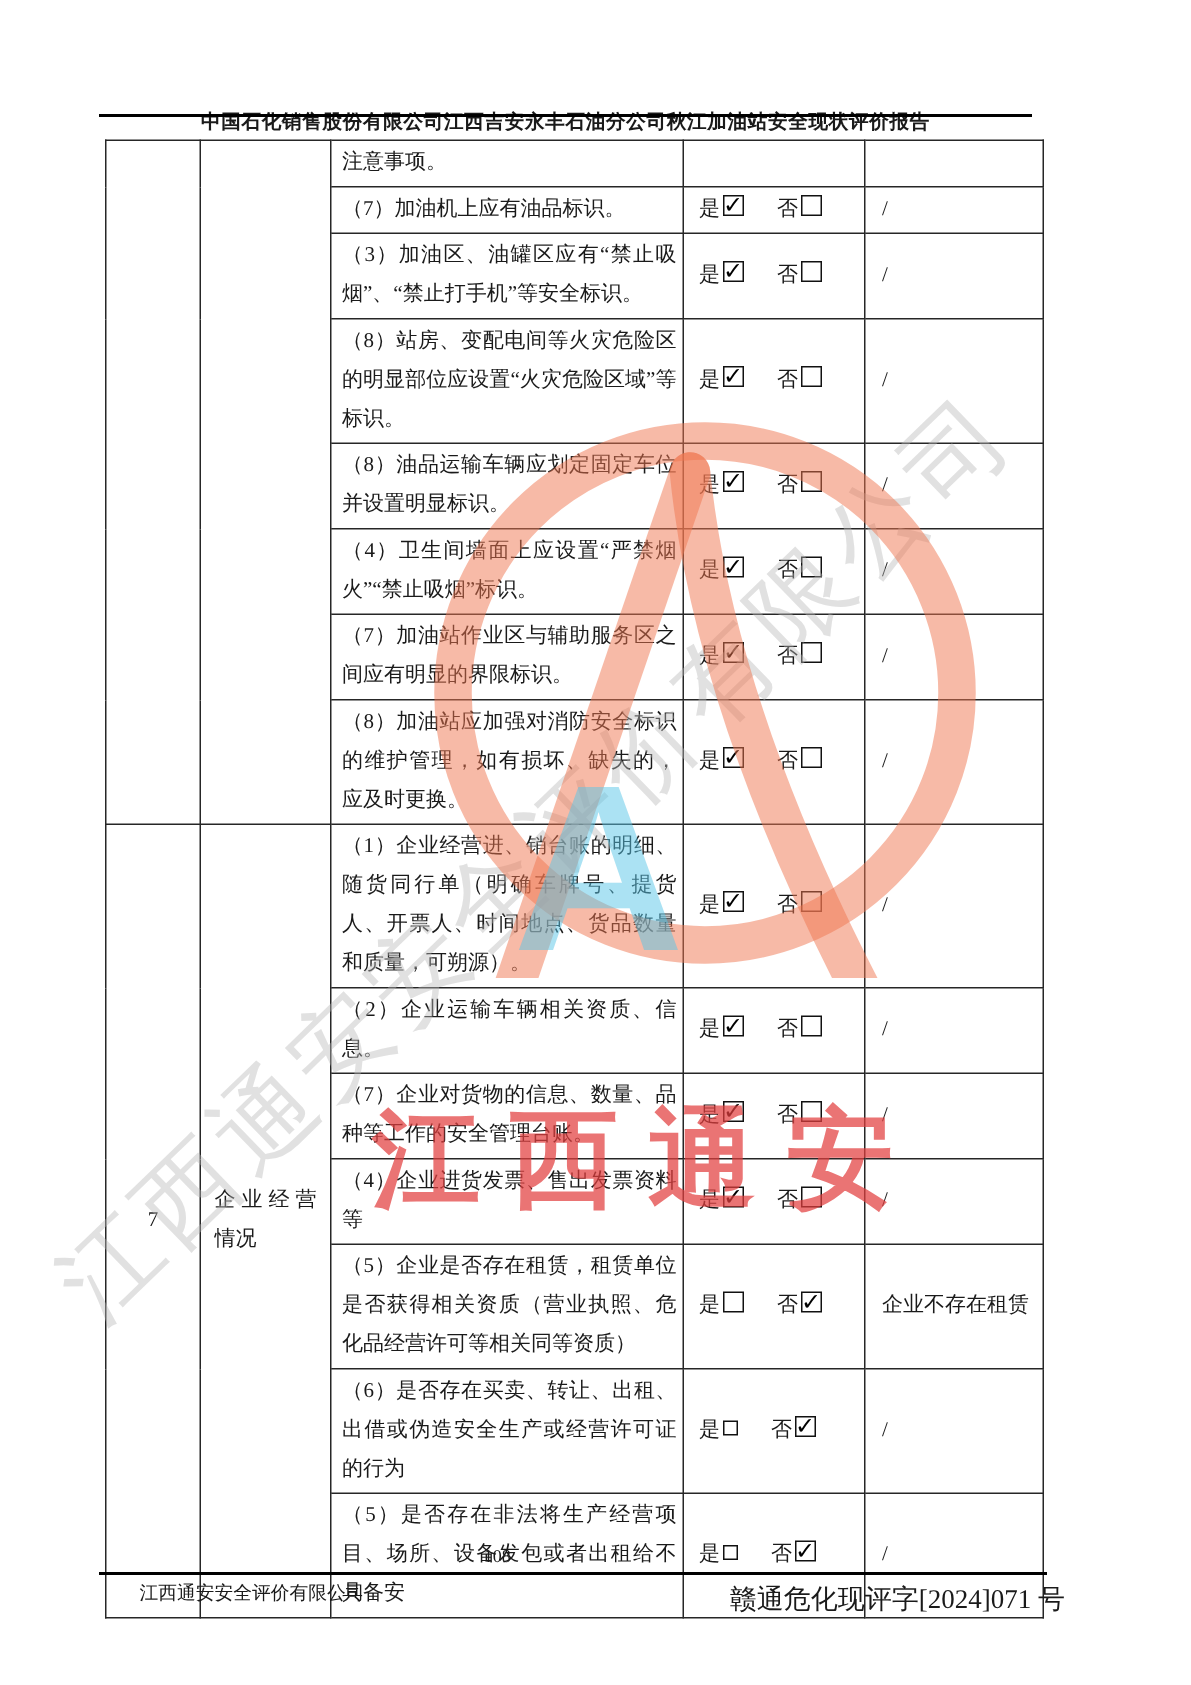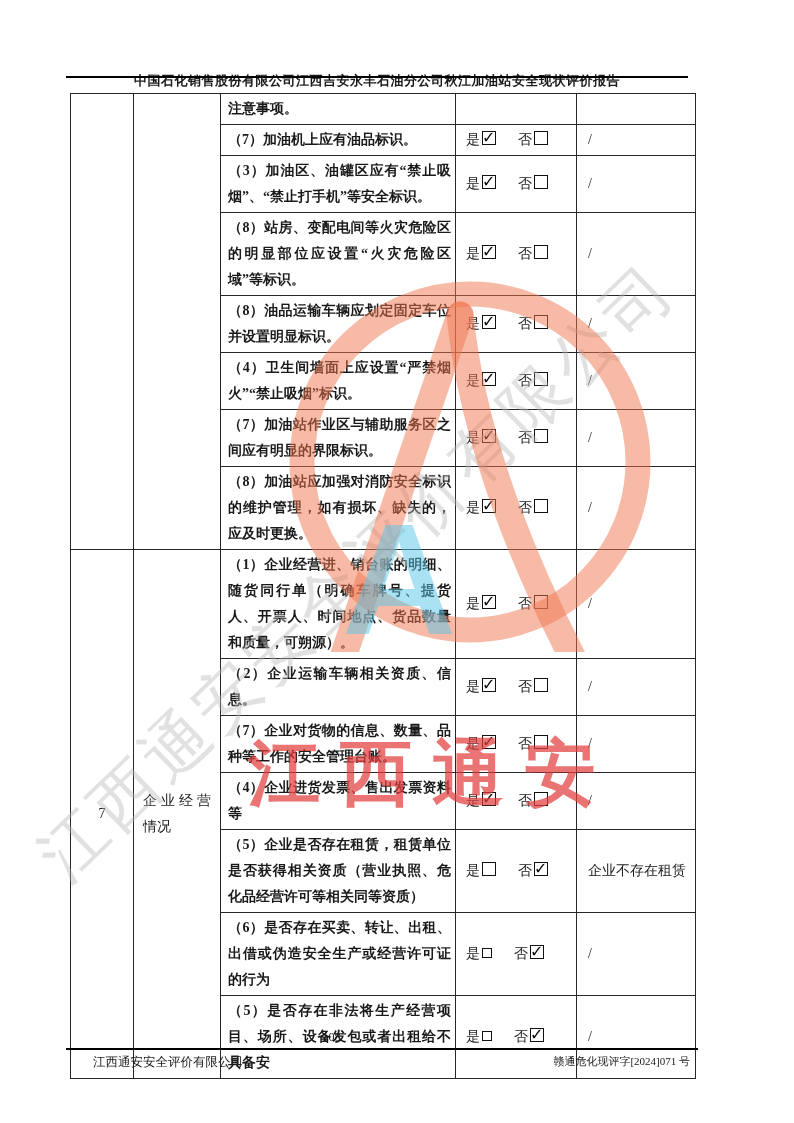--- a/index.html
+++ b/index.html
@@ -12,21 +12,21 @@
   .doc-header{position:absolute;left:66px;top:52px;width:622px;text-align:center;
     font-size:13px;font-weight:bold;letter-spacing:.5px;margin-top:20px;}
   .header-rule{position:absolute;left:66px;top:76px;width:622px;height:2px;background:#000;}
   
   .tbl-wrap{position:absolute;left:70px;top:93px;}
   table{border-collapse:collapse;table-layout:fixed;width:625px;}
   td{border:1.4px solid #262626;font-size:14px;line-height:26px;
      padding:2px 4px 2px 7px;vertical-align:middle;word-break:break-all;}
   td.col-no{text-align:center;padding:2px 2px;}
   td.col-cat{text-align:justify;text-justify:inter-character;padding:2px 9px;}
-  td.col-q{text-align:justify;text-justify:inter-character;font-weight:bold;}
+  td.col-q{text-align:justify;text-justify:inter-character;}
   td.col-a{padding-left:10px;white-space:nowrap;}
   td.col-r{padding-left:11px;}
   .cb-group{white-space:nowrap;}
   .cb-group.no-group{margin-left:22px;}
   .box{display:inline-block;width:12px;height:12px;border:1.5px solid #111;
        margin-left:2px;position:relative;vertical-align:-1px;background:transparent;}
   .box.checked::after{content:"\2713";position:absolute;left:-1px;top:-7px;
        font-size:16px;font-weight:700;color:#000;font-family:"DejaVu Sans",sans-serif;}
   .box.small{width:8px;height:8px;vertical-align:0;}
   
@@ -37,21 +37,21 @@
   .wm-svg{position:absolute;left:280px;top:272px;}
   .wm-a{position:absolute;left:342px;top:500px;font-size:158px;font-weight:700;line-height:1;
     color:rgba(88,198,232,.5);font-family:"Liberation Sans","DejaVu Sans",sans-serif;}
   .wm-red{position:absolute;left:248px;top:734px;font-size:72px;font-weight:700;line-height:1.1;
     letter-spacing:20px;color:rgba(226,62,62,.72);white-space:nowrap;
     font-family:"Liberation Sans","DejaVu Sans",sans-serif;}
   
   .page-number{position:absolute;left:0;top:1030px;width:663px;text-align:center;font-size:12px;}
   .footer-rule{position:absolute;left:66px;top:1048px;width:632px;height:2px;background:#000;}
   .footer-left{position:absolute;left:93px;top:1054px;font-size:12.5px;}
-  .footer-right{position:absolute;right:104px;top:1054px;font-size:11px;}
+  .footer-right{position:absolute;right:84px;top:1054px;font-size:18px;}
 </style>
 </head>
 <body>
 
 <div class="doc-header">中国石化销售股份有限公司江西吉安永丰石油分公司秋江加油站安全现状评价报告</div>
 <div class="header-rule"></div>
 
 <div class="tbl-wrap">
   <table>
     <colgroup>

